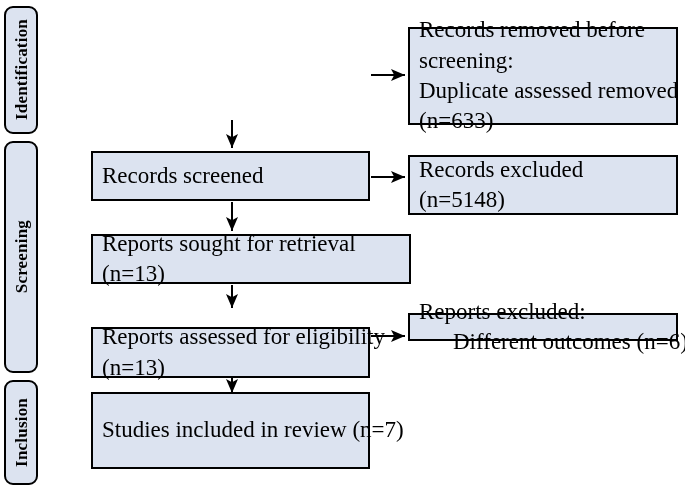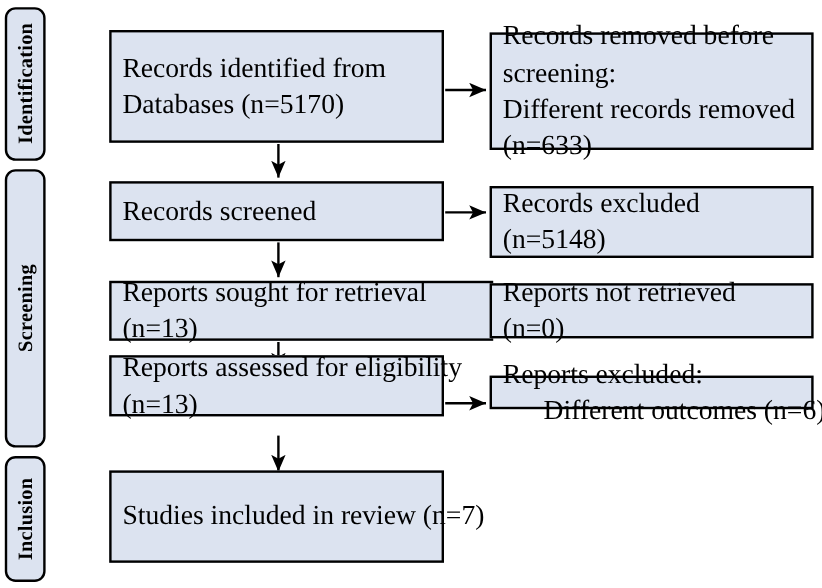--- a/index.html
+++ b/index.html
@@ -67,21 +67,21 @@
     white-space: pre;
   }
   .flow-box.indent-second .line:nth-child(2) {
     padding-left: 34px;
   }
 
   
   #box-identified   { left: 91px; top: 25px;  width: 279px; height: 94px; }
   #box-screened     { left: 91px; top: 151px; width: 279px; height: 50px; }
   #box-sought       { left: 91px; top: 234px; width: 320px; height: 50px; }
-  #box-assessed     { left: 91px; top: 296px; width: 279px; height: 51px; }
+  #box-assessed     { left: 91px; top: 327px; width: 279px; height: 51px; }
   #box-included     { left: 91px; top: 392px; width: 279px; height: 77px; }
 
   
   #box-removed      { left: 408px; top: 27px;  width: 270px; height: 98px; }
   #box-excluded-rec { left: 408px; top: 155px; width: 270px; height: 60px; }
   #box-notretrieved { left: 408px; top: 236px; width: 270px; height: 46px; }
   #box-excluded-rep { left: 408px; top: 313px; width: 270px; height: 28px; }
 
   
   #connectors {
@@ -126,24 +126,20 @@
 
     <line x1="371" y1="259" x2="405" y2="259" stroke="#000000" stroke-width="2" marker-end="url(#arrowhead)"></line>
 
     <line x1="232" y1="285" x2="232" y2="308" stroke="#000000" stroke-width="2" marker-end="url(#arrowhead)"></line>
 
     <line x1="371" y1="336" x2="405" y2="336" stroke="#000000" stroke-width="2" marker-end="url(#arrowhead)"></line>
 
     <line x1="232" y1="363" x2="232" y2="393" stroke="#000000" stroke-width="2" marker-end="url(#arrowhead)"></line>
   </svg>
 
-  <div class="flow-box" id="box-identified">
-    <span class="line">Records identified from</span>
-    <span class="line">Databases (n=5170)</span>
-  </div>
 
   <div class="flow-box" id="box-screened">
     <span class="line">Records screened</span>
   </div>
 
   <div class="flow-box" id="box-sought">
     <span class="line">Reports sought for retrieval</span>
     <span class="line">(n=13)</span>
   </div>
 
@@ -152,32 +148,28 @@
     <span class="line">(n=13)</span>
   </div>
 
   <div class="flow-box" id="box-included">
     <span class="line">Studies included in review (n=7)</span>
   </div>
 
   <div class="flow-box" id="box-removed">
     <span class="line">Records removed before</span>
     <span class="line">screening:</span>
-    <span class="line">Different records removed</span>
+    <span class="line">Duplicate assessed removed</span>
     <span class="line">(n=633)</span>
   </div>
 
   <div class="flow-box" id="box-excluded-rec">
     <span class="line">Records excluded</span>
     <span class="line">(n=5148)</span>
   </div>
 
-  <div class="flow-box" id="box-notretrieved">
-    <span class="line">Reports not retrieved</span>
-    <span class="line">(n=0)</span>
-  </div>
 
   <div class="flow-box indent-second" id="box-excluded-rep">
     <span class="line">Reports excluded:</span>
     <span class="line">Different outcomes (n=6)</span>
   </div>
 
 </div>
 
 </body></html>

